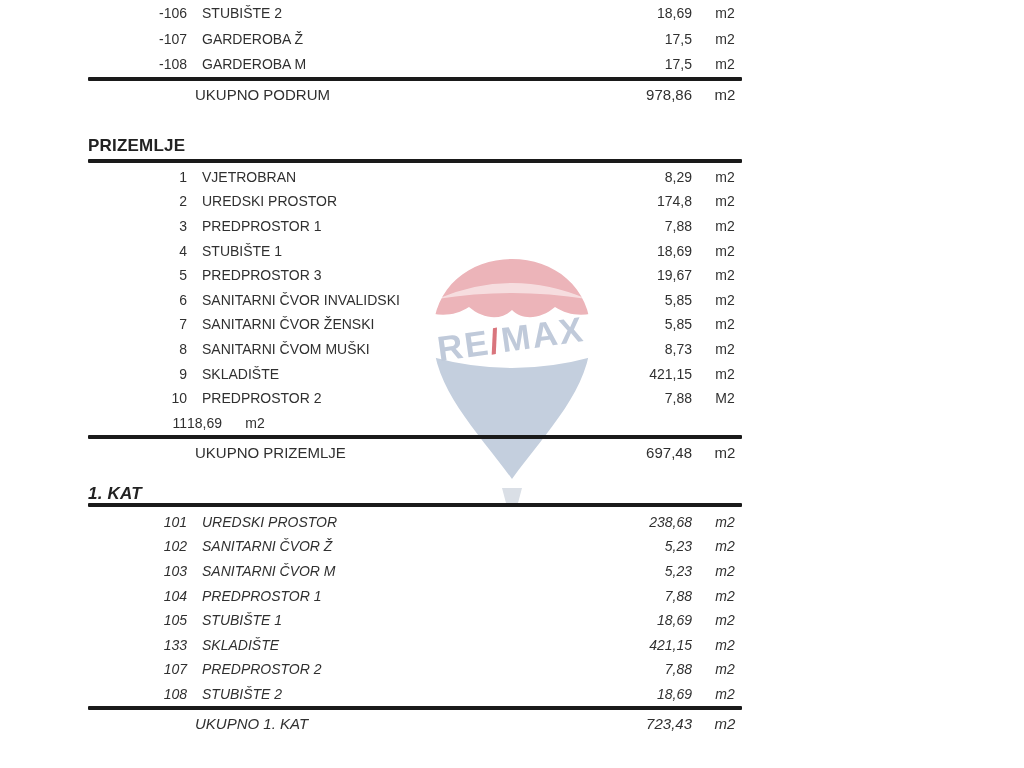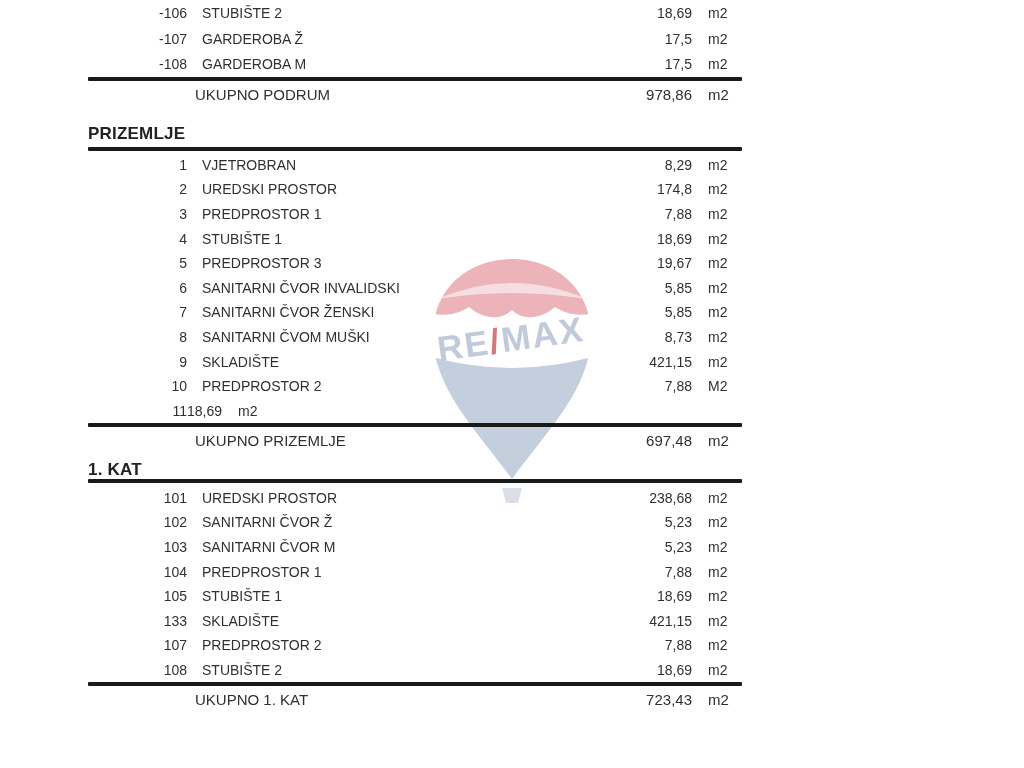--- a/index.html
+++ b/index.html
@@ -19,22 +19,22 @@
     z-index:0;
     filter:blur(0.3px);
   }
   
   .sec{
     position:absolute;
     left:88px;width:654px;
     z-index:1;
   }
   .sec-podrum{top:-2px;}
-  .sec-prizemlje{top:123px;}
-  .sec-kat{top:460px;}
+  .sec-prizemlje{top:135px;}
+  .sec-kat{top:484px;font-style:italic;}
   .sec-header{
     font-weight:bold;
     font-size:17px;
     line-height:21px;
     height:24px;
     letter-spacing:0.2px;
     color:#222;
   }
   .sec-kat .sec-header{height:19px;line-height:19px;}
   .rule{
@@ -64,20 +64,21 @@
     overflow:hidden;
   }
   .value{
     flex:0 0 auto;
   }
   .unit{
     flex:0 0 auto;
     width:50px;
     padding-left:16px;
     box-sizing:border-box;
+    text-align:center;
   }
   .total{
     display:flex;
     align-items:center;
     height:26px;
     font-size:15px;
     padding-left:107px;
     white-space:nowrap;
   }
   .total .label{flex:1 1 auto;}

